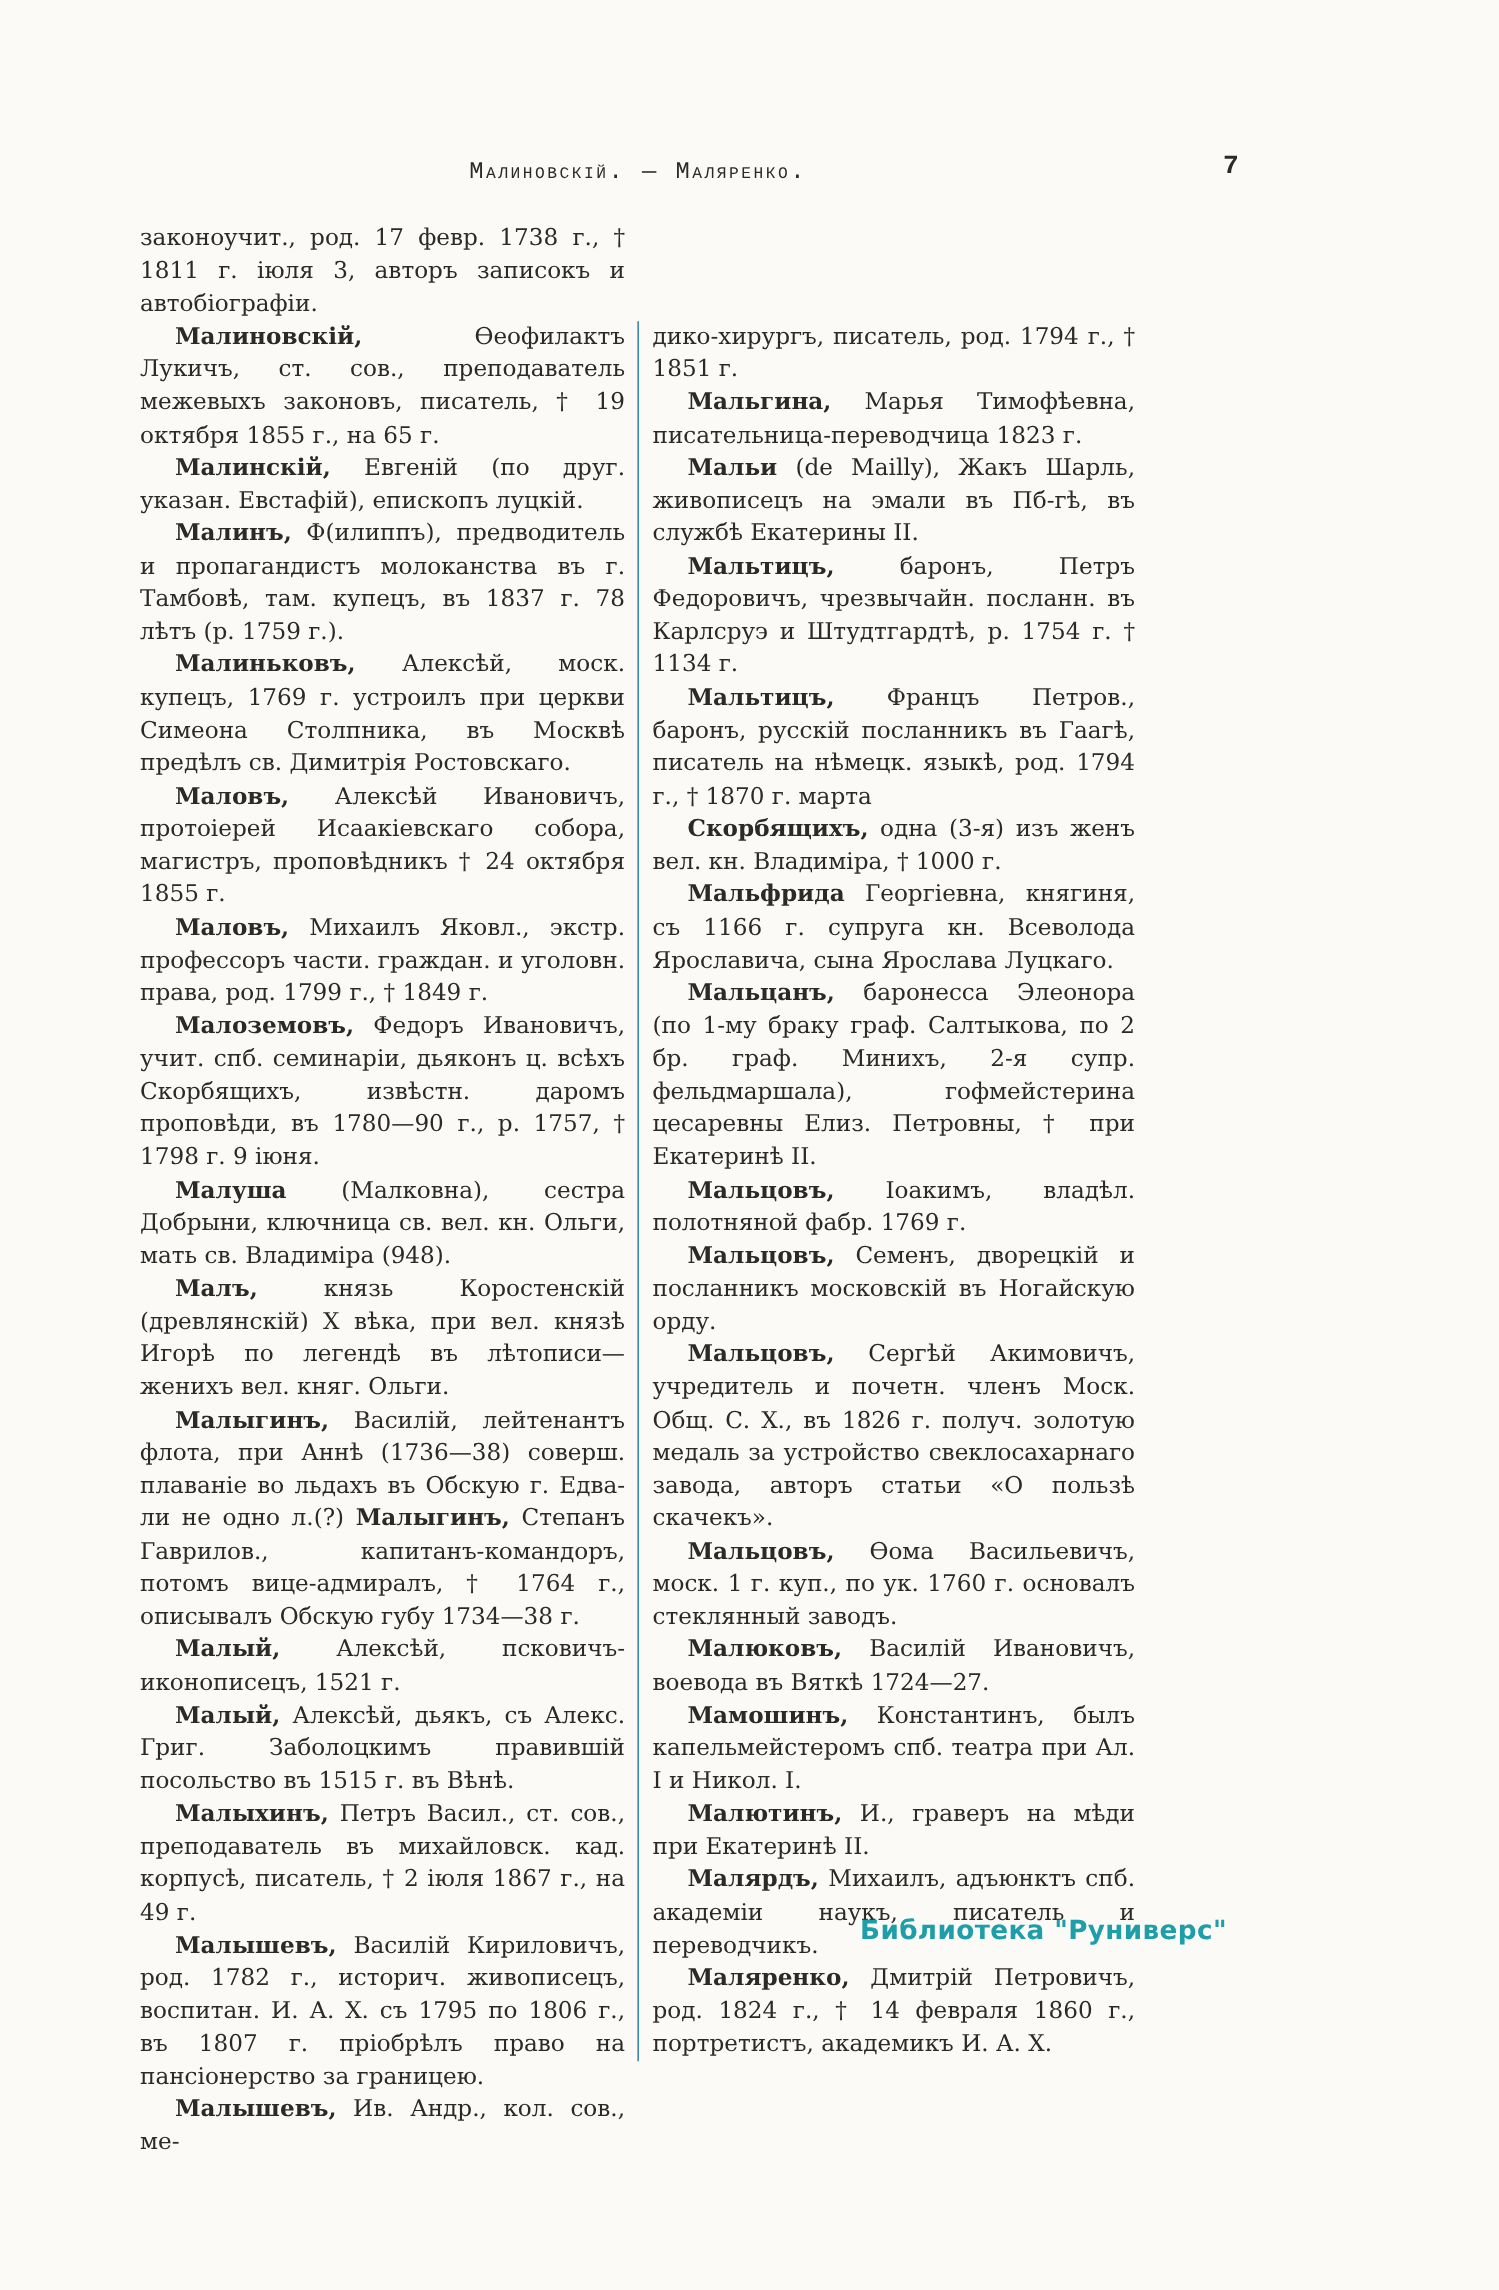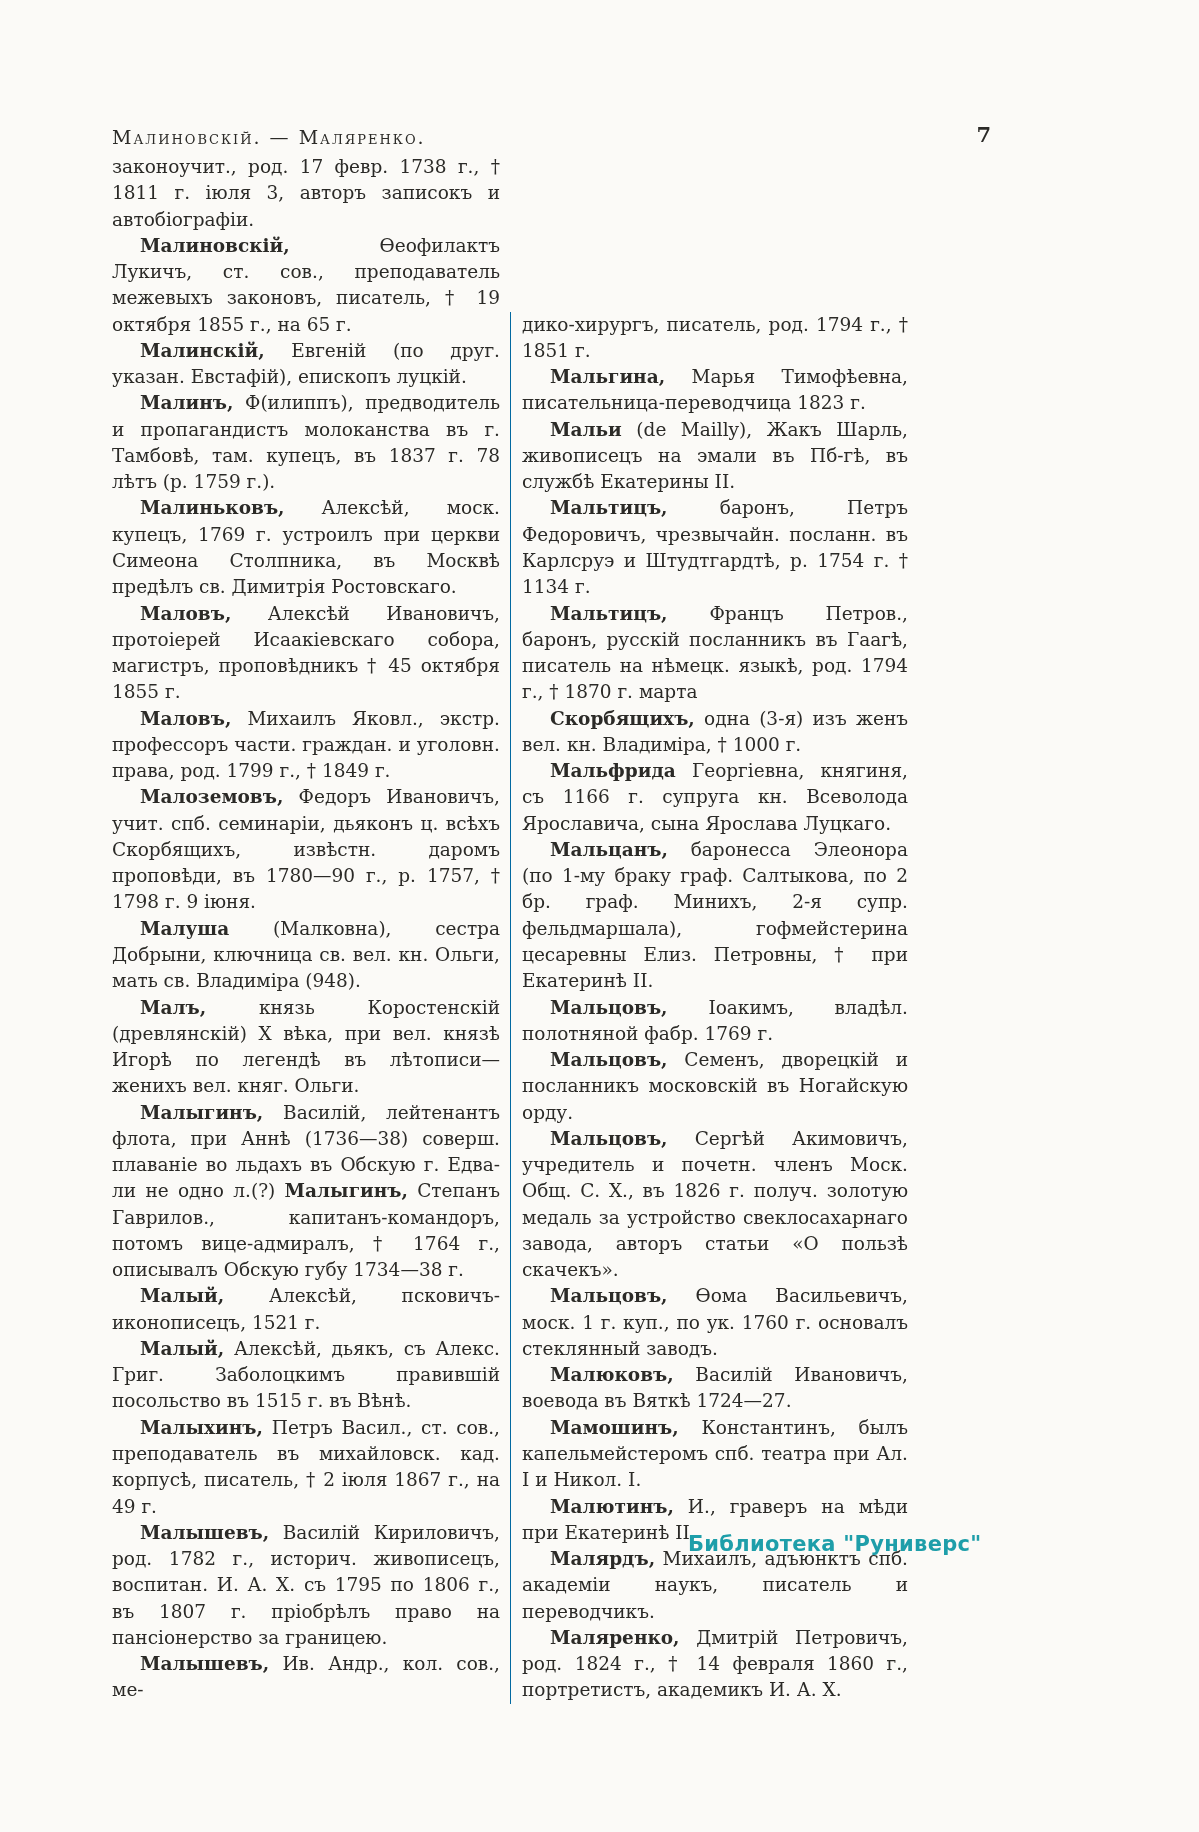--- a/index.html
+++ b/index.html
@@ -16,37 +16,39 @@
     color: #2b2a27;
   }
   .content {
     position: absolute;
     left: 112px;
     top: 126px;
     width: 797px;
   }
   .header {
     position: relative;
-    text-align: left;
+    text-align: center;
+    margin-bottom: 24px;
     height: 28px;
+    font-family: Liberation Mono, monospace;
   }
   .header-title {
     font-variant: small-caps;
     letter-spacing: 2px;
     font-size: 19px;
     color: #2b2a27;
   }
   .page-number {
     position: absolute;
     right: -82px;
     top: -4px;
     font-weight: bold;
     font-size: 21px;
   }
-  .columns { display: flex; align-items: flex-end; }
+  .columns { display: flex; align-items: center; }
   .col {
     width: 398px;
     font-size: 18.5px;
     line-height: 1.42;
     text-align: justify;
   }
   .col-left  { padding-right: 10px; }
   .col-right { border-left: 1px solid #0369a1; padding-left: 11px; }
   .entry { margin: 0; text-indent: 28px; }
   .entry.no-indent { text-indent: 0; }
@@ -72,21 +74,21 @@
       <span class="page-number">7</span>
     </div>
 
     <div class="columns">
       <div class="col col-left">
           <p class="entry no-indent"><span>законоучит., род. 17 февр. 1738 г., † 1811 г. іюля 3, авторъ записокъ и автобіографіи.</span></p>
           <p class="entry"><b>Малиновскій,</b><span> Ѳеофилактъ Лукичъ, ст. сов., преподаватель межевыхъ законовъ, писатель, † 19 октября 1855 г., на 65 г.</span></p>
           <p class="entry"><b>Малинскій,</b><span> Евгеній (по друг. указан. Евстафій), епископъ луцкій.</span></p>
           <p class="entry"><b>Малинъ,</b><span> Ф(илиппъ), предводитель и пропагандистъ молоканства въ г. Тамбовѣ, там. купецъ, въ 1837 г. 78 лѣтъ (р. 1759 г.).</span></p>
           <p class="entry"><b>Малиньковъ,</b><span> Алексѣй, моск. купецъ, 1769 г. устроилъ при церкви Симеона Столпника, въ Москвѣ предѣлъ св. Димитрія Ростовскаго.</span></p>
-          <p class="entry"><b>Маловъ,</b><span> Алексѣй Ивановичъ, протоіерей Исаакіевскаго собора, магистръ, проповѣдникъ † 45 октября 1855 г.</span></p>
+          <p class="entry"><b>Маловъ,</b><span> Алексѣй Ивановичъ, протоіерей Исаакіевскаго собора, магистръ, проповѣдникъ † 24 октября 1855 г.</span></p>
           <p class="entry"><b>Маловъ,</b><span> Михаилъ Яковл., экстр. профессоръ части. граждан. и уголовн. права, род. 1799 г., † 1849 г.</span></p>
           <p class="entry"><b>Малоземовъ,</b><span> Федоръ Ивановичъ, учит. спб. семинаріи, дьяконъ ц. всѣхъ Скорбящихъ, извѣстн. даромъ проповѣди, въ 1780—90 г., р. 1757, † 1798 г. 9 іюня.</span></p>
           <p class="entry"><b>Малуша</b><span> (Малковна), сестра Добрыни, ключница св. вел. кн. Ольги, мать св. Владиміра (948).</span></p>
           <p class="entry"><b>Малъ,</b><span> князь Коростенскій (древлянскій) X вѣка, при вел. князѣ Игорѣ по легендѣ въ лѣтописи—женихъ вел. княг. Ольги.</span></p>
           <p class="entry"><b>Малыгинъ,</b><span> Василій, лейтенантъ флота, при Аннѣ (1736—38) соверш. плаваніе во льдахъ въ Обскую г. Едва-ли не одно л.(?) </span><b>Малыгинъ,</b><span> Степанъ Гаврилов., капитанъ-командоръ, потомъ вице-адмиралъ, † 1764 г., описывалъ Обскую губу 1734—38 г.</span></p>
           <p class="entry"><b>Малый,</b><span> Алексѣй, псковичъ-иконописецъ, 1521 г.</span></p>
           <p class="entry"><b>Малый,</b><span> Алексѣй, дьякъ, съ Алекс. Григ. Заболоцкимъ правившій посольство въ 1515 г. въ Вѣнѣ.</span></p>
           <p class="entry"><b>Малыхинъ,</b><span> Петръ Васил., ст. сов., преподаватель въ михайловск. кад. корпусѣ, писатель, † 2 іюля 1867 г., на 49 г.</span></p>
           <p class="entry"><b>Малышевъ,</b><span> Василій Кириловичъ, род. 1782 г., историч. живописецъ, воспитан. И. А. Х. съ 1795 по 1806 г., въ 1807 г. пріобрѣлъ право на пансіонерство за границею.</span></p>
           <p class="entry"><b>Малышевъ,</b><span> Ив. Андр., кол. сов., ме-</span></p>

